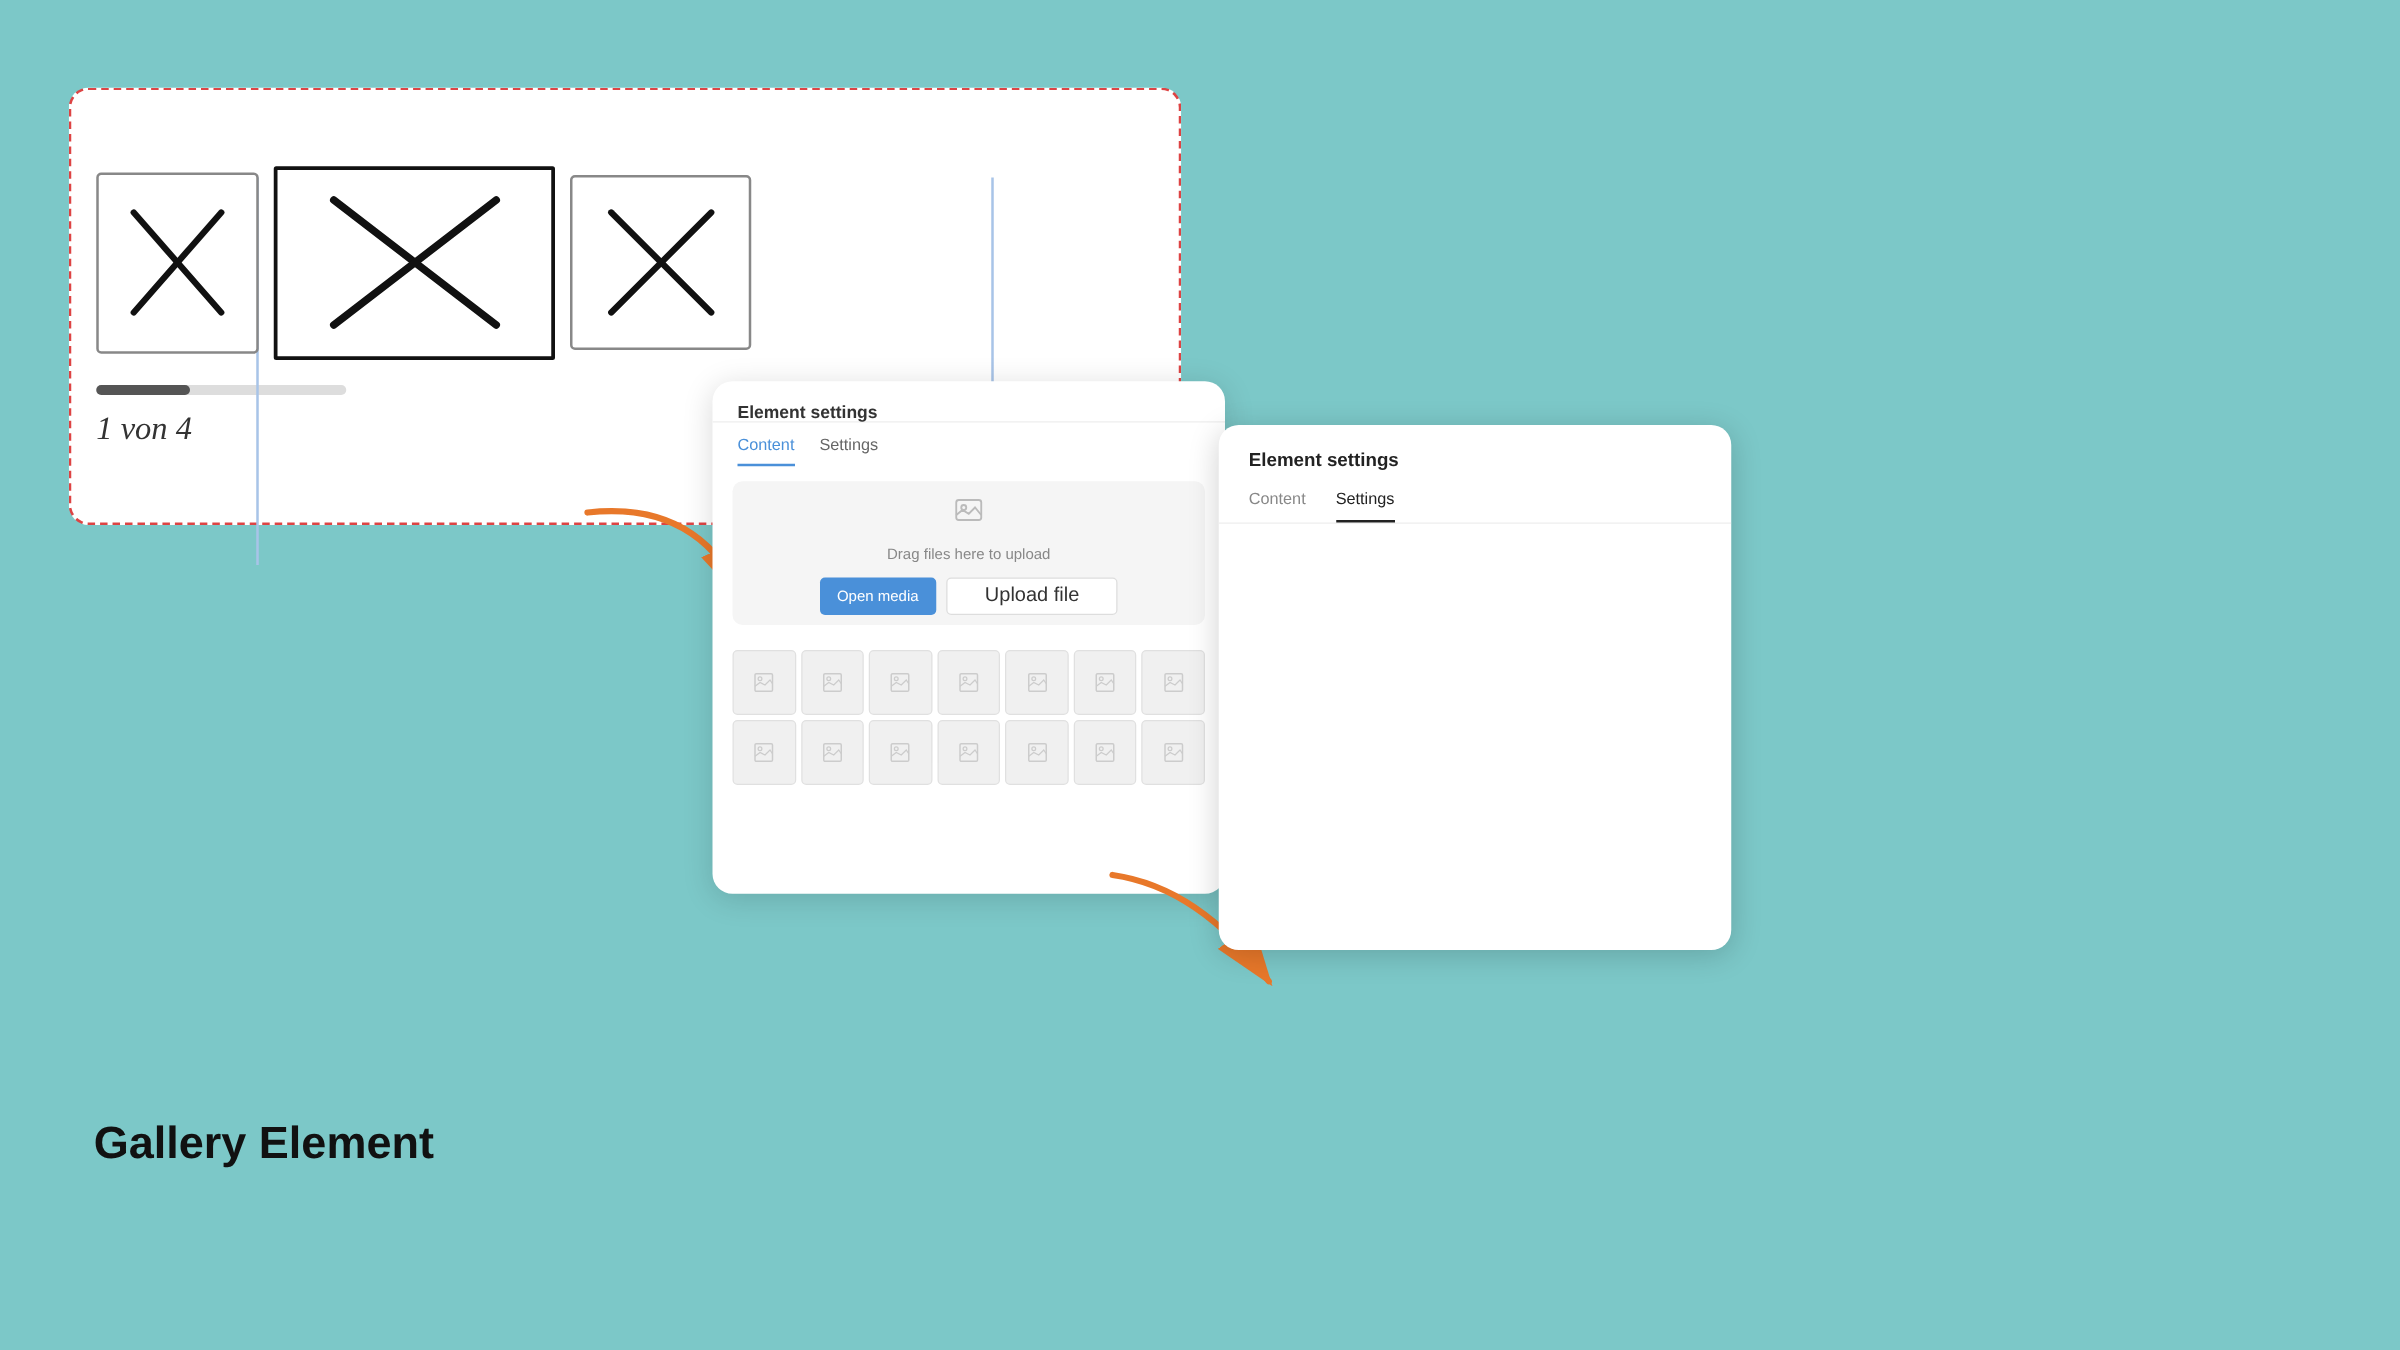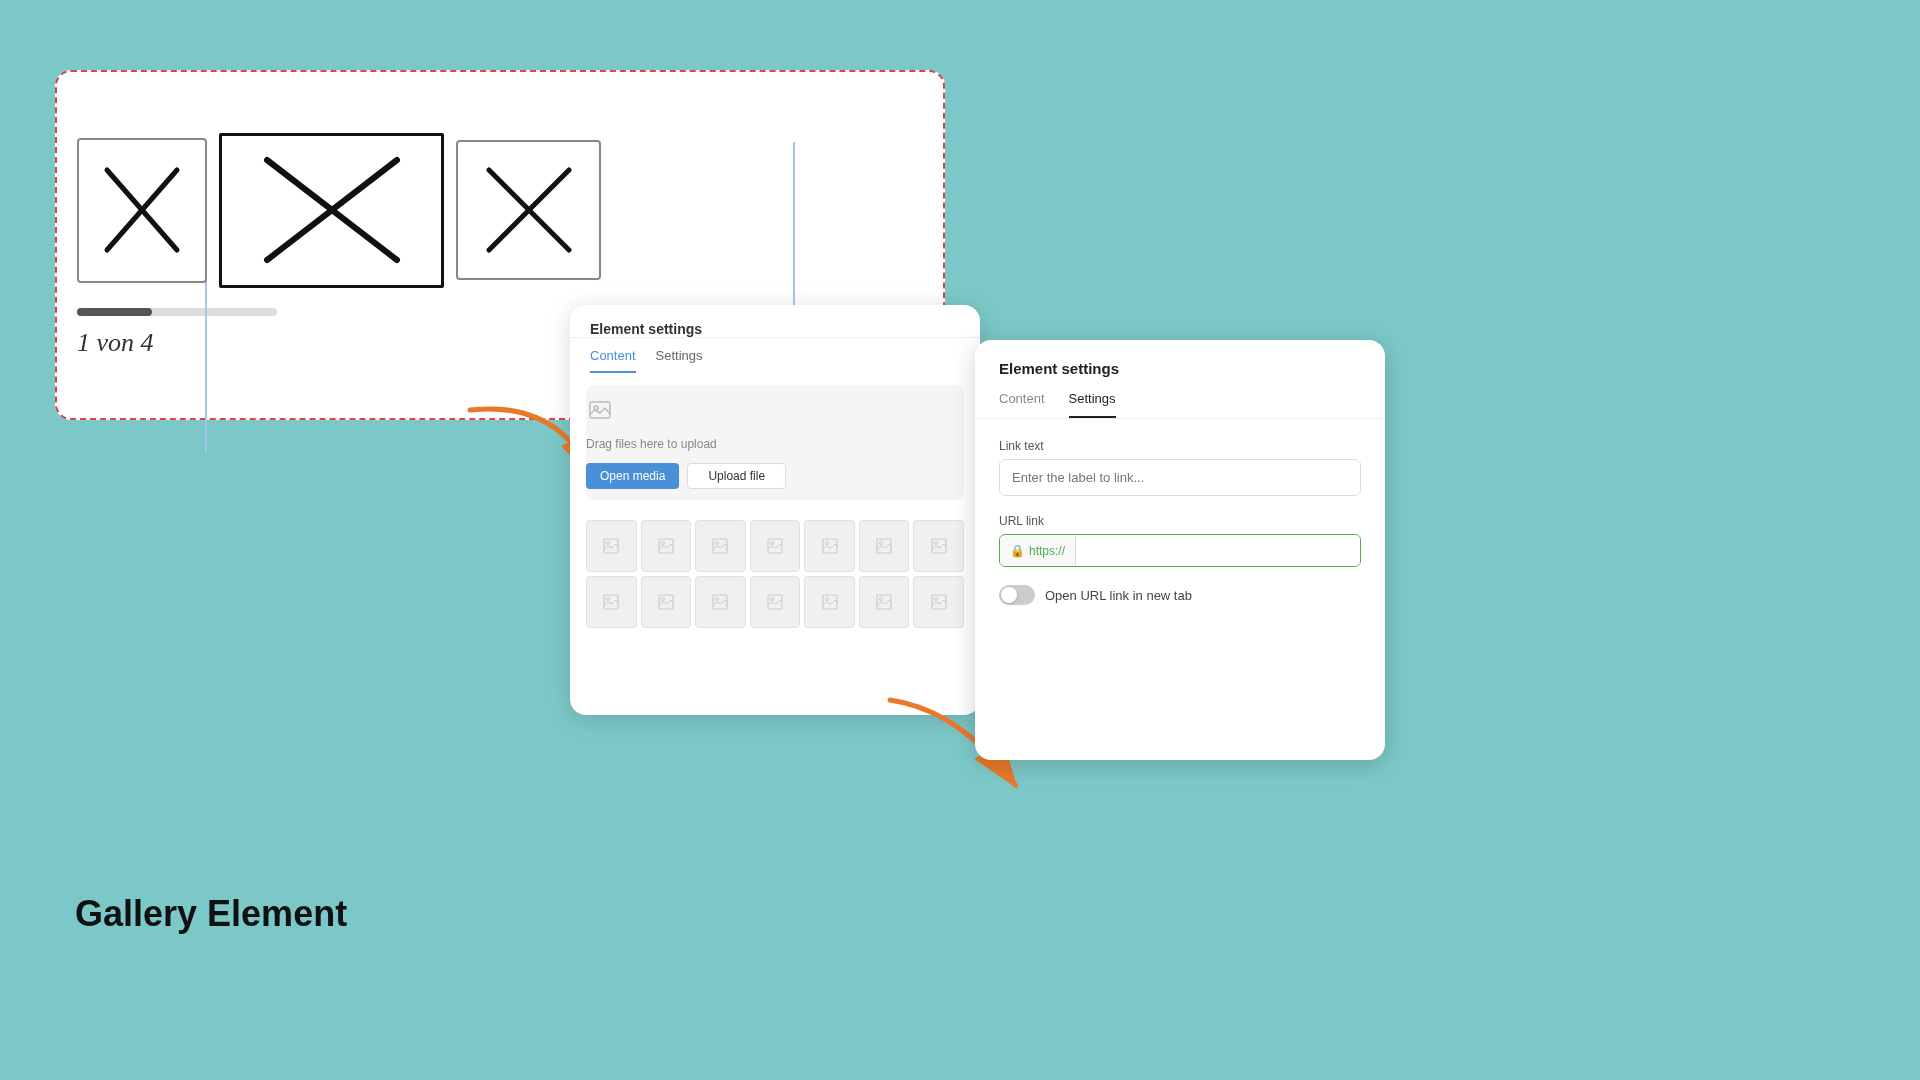--- a/index.html
+++ b/index.html
@@ -144,21 +144,21 @@
       border-bottom: 2px solid #4a90d9;
     }
 
     .upload-area {
       margin: 12px 16px;
       background: #f5f5f5;
       border-radius: 8px;
       height: 115px;
       display: flex;
       flex-direction: column;
-      align-items: flex-start;
+      align-items: center;
       justify-content: center;
       gap: 8px;
     }
 
     .upload-icon {
       font-size: 20px;
       color: #bbb;
     }
 
     .upload-text {
@@ -180,22 +180,22 @@
       padding: 6px 14px;
       font-size: 12px;
       cursor: pointer;
     }
 
     .btn-outline {
       background: white;
       color: #333;
       border: 1px solid #ddd;
       border-radius: 4px;
-      padding: 5px 20px;
-      font-size: 12px;
+      padding: 5px 30px;
+      font-size: 16px;
       cursor: pointer;
     }
 
     .media-grid {
       display: grid;
       grid-template-columns: repeat(7, 1fr);
       gap: 4px;
       padding: 8px 16px;
     }
 
@@ -523,35 +523,15 @@
   </defs>
   <path d="M 50,20 Q 120,30 175,105" stroke="#e8782a" stroke-width="5" fill="none" marker-end="url(#arrowhead2)" stroke-linecap="round"></path>
 </svg>
 
 <div class="settings-panel2">
   <div class="panel2-header">Element settings</div>
   <div class="panel2-tabs">
     <div class="panel2-tab">Content</div>
     <div class="panel2-tab active">Settings</div>
   </div>
-  <div class="panel2-content">
-    <div class="field-label">Link text</div>
-    <input class="text-input" type="text" placeholder="Enter the label to link..." style="">
-
-    <div class="field-label">URL link</div>
-    <div class="url-input-container">
-      <div class="url-prefix">
-        <span style="color:#4caf50;font-size:12px;">🔒</span>
-        <span>https://</span>
-      </div>
-      <input class="url-input" type="text" placeholder="" style="">
-    </div>
-
-    <div class="toggle-row">
-      <div class="toggle">
-        <div class="toggle-knob"></div>
-      </div>
-      <span class="toggle-label">Open URL link in new tab</span>
-    </div>
-  </div>
 </div>
 
 <div class="gallery-title">Gallery Element</div>
 
 </body></html>

